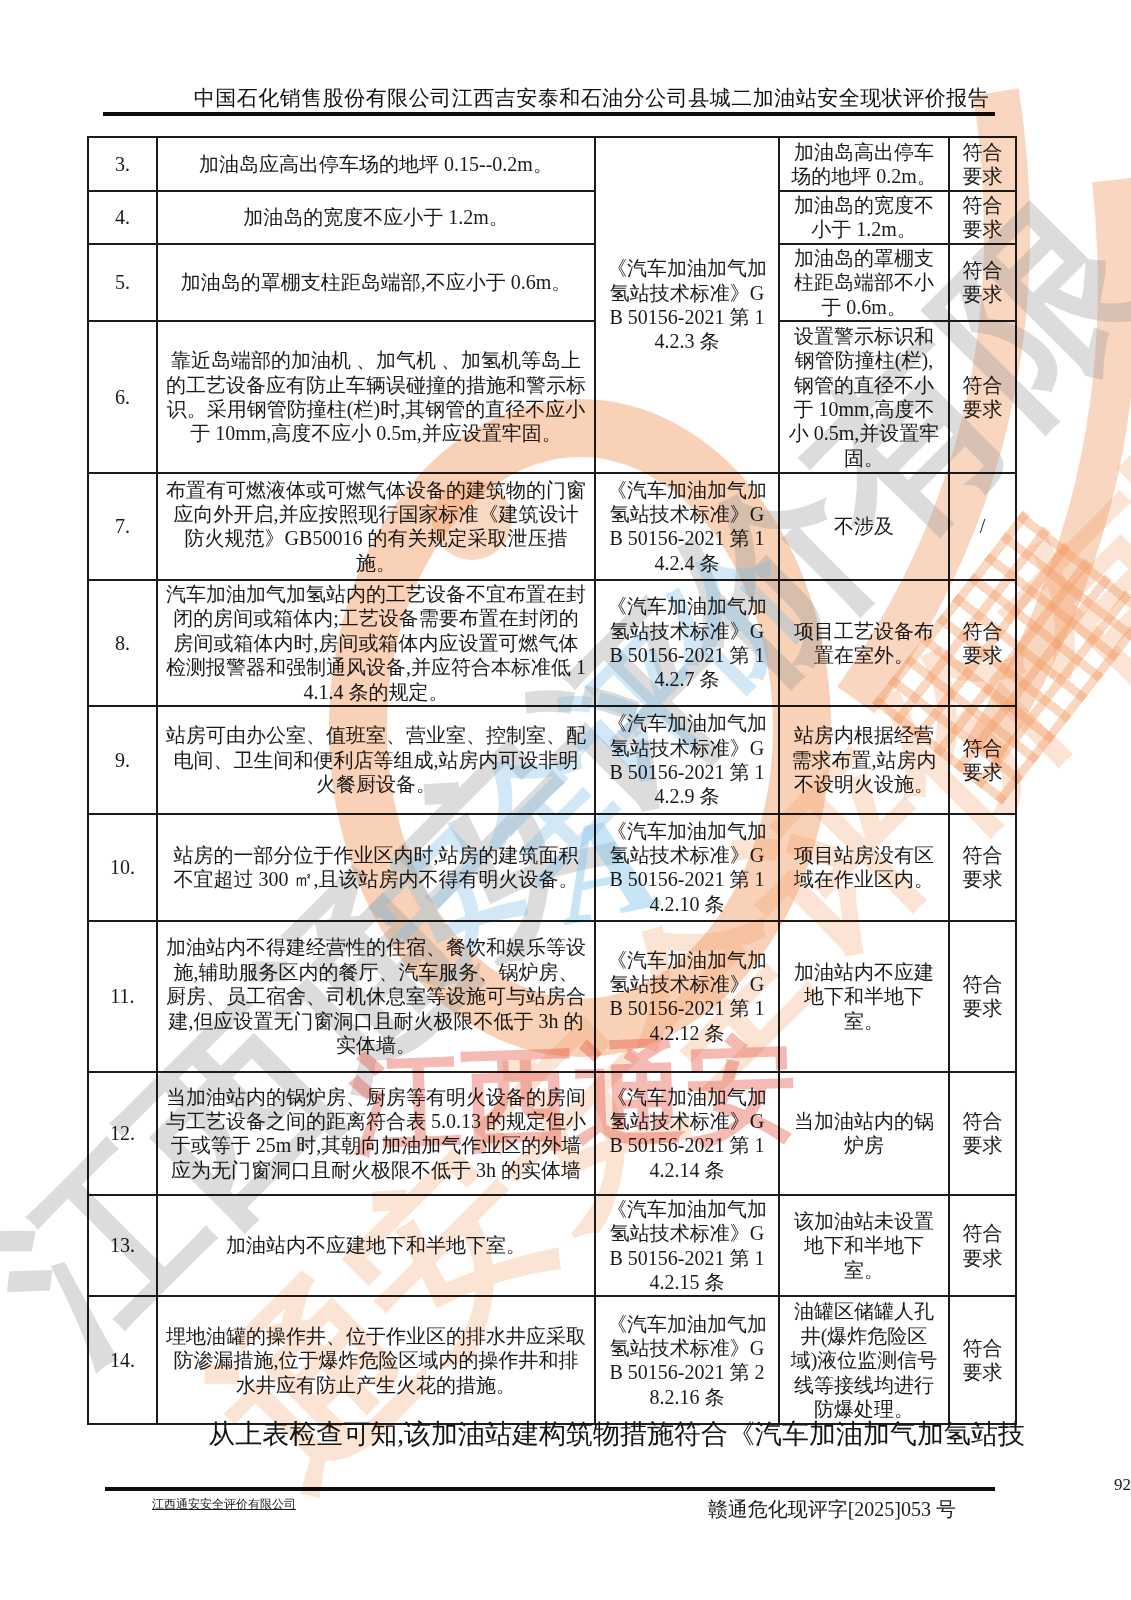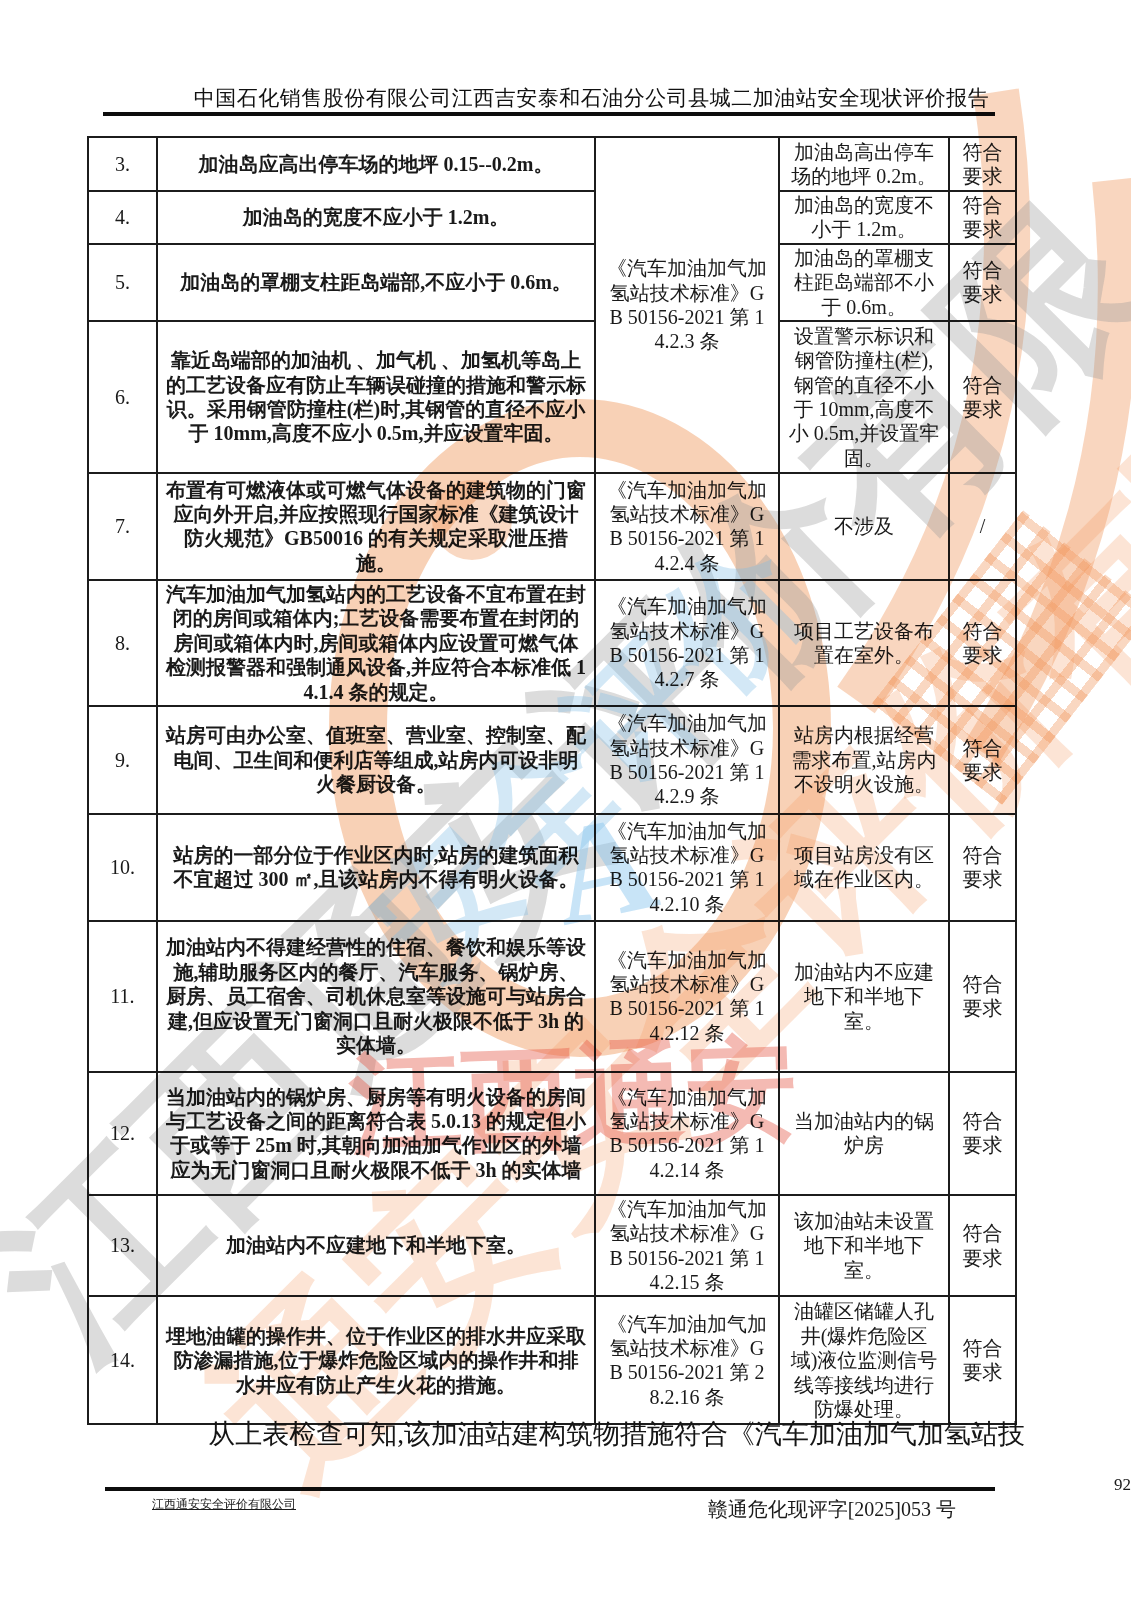--- a/index.html
+++ b/index.html
@@ -10,21 +10,21 @@
   
   .content{position:absolute;inset:0;z-index:2;}
   .doc-header{position:absolute;top:84px;left:0;width:100%;text-align:center;
     font-size:21px;letter-spacing:0.5px;color:#111;margin-left:26px;}
   .header-rule{position:absolute;left:103px;top:112px;width:892px;height:4px;background:#0d0d0d;}
   table.review{position:absolute;left:87px;top:136px;width:928px;border-collapse:collapse;
     table-layout:fixed;background:transparent;}
   table.review td{border:2px solid #1c1c1c;text-align:center;vertical-align:middle;
     font-size:20px;line-height:1.22;padding:1px 8px;word-break:break-all;}
   td.c-no{padding:1px 2px;}
-  td.c-req{padding:1px 10px;font-weight:bold;}
+  td.c-req{padding:1px 10px;}
   td.c-res{padding:1px 4px;}
   tr.r3{height:54px;}  tr.r4{height:52px;}  tr.r5{height:77px;}  tr.r6{height:152px;}
   tr.r7{height:107px;} tr.r8{height:122px;} tr.r9{height:108px;} tr.r10{height:107px;}
   tr.r11{height:151px;}tr.r12{height:123px;}tr.r13{height:99px;} tr.r14{height:128px;}
   .closing{position:absolute;left:105px;top:1418px;width:920px;font-size:27px;
     line-height:1.25;color:#151515;text-indent:56px;text-align:right;}
   .page-number{position:absolute;left:0;top:1465px;width:100%;text-align:right;font-size:17px;margin-top:10px;}
   .footer-rule{position:absolute;left:105px;top:1487px;width:890px;height:4px;background:#0d0d0d;}
   .footer-left{position:absolute;left:152px;top:1496px;font-size:12px;text-decoration:underline;}
   .footer-right{position:absolute;right:175px;top:1496px;font-size:20px;}

